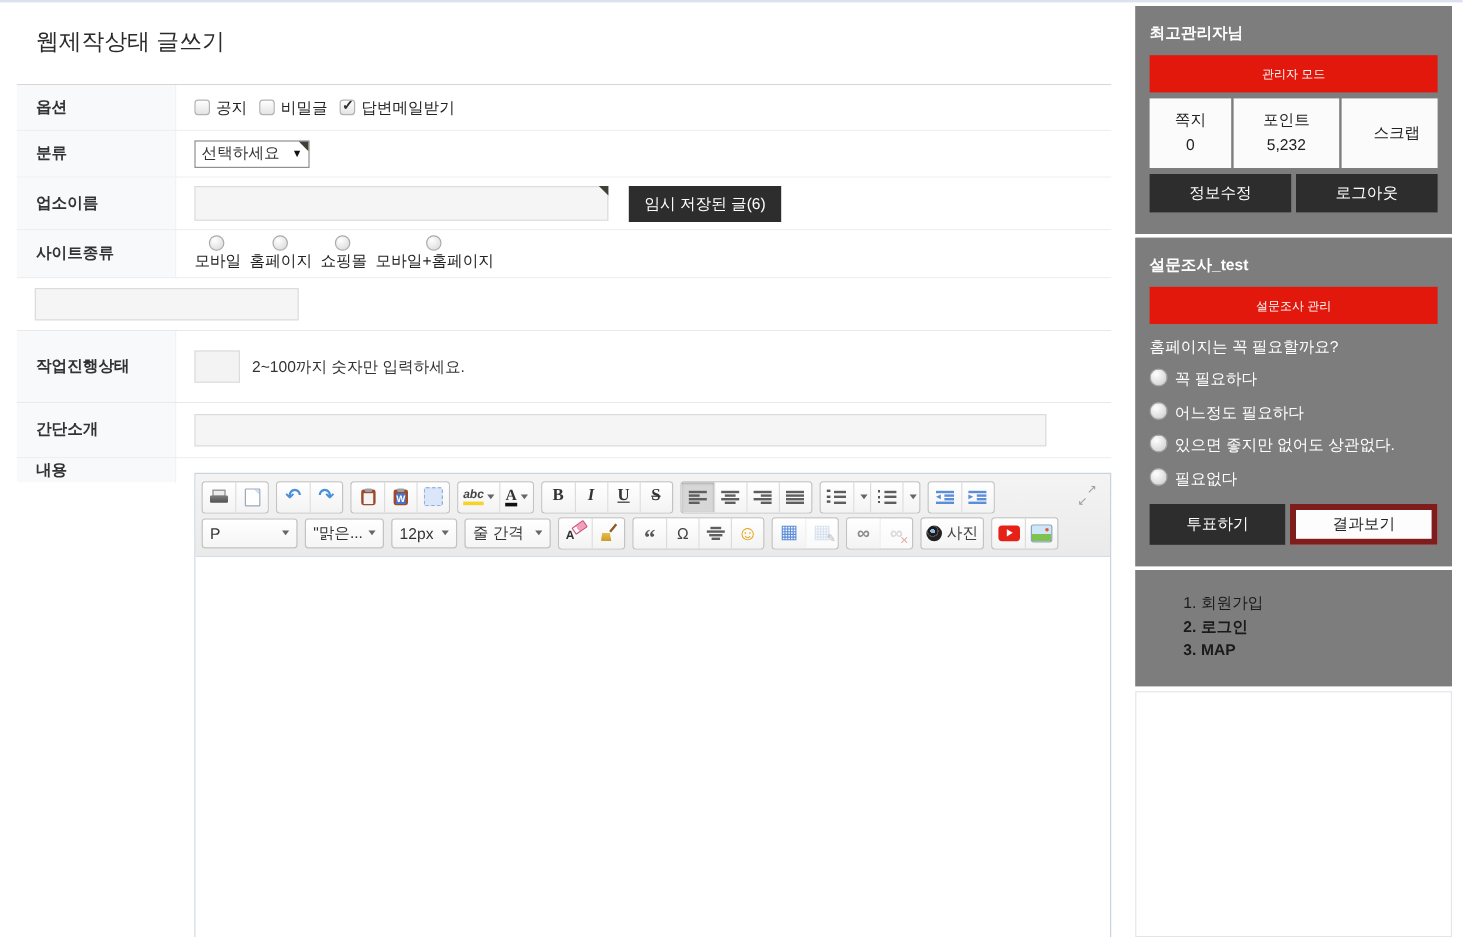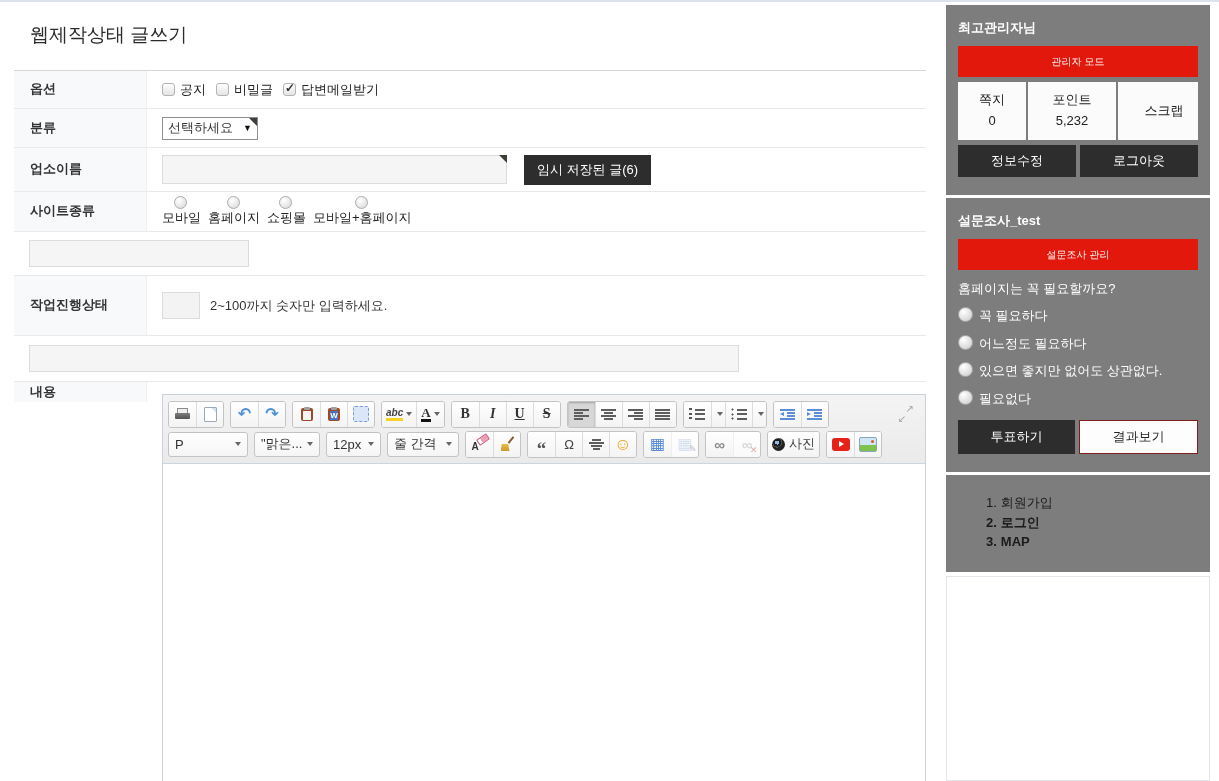--- a/index.html
+++ b/index.html
@@ -157,21 +157,21 @@
   .sblock + .sblock{margin-top:3px;}
   .sb-title{color:#fff;font-weight:bold;font-size:13px;}
   .redbtn{display:block;width:100%;height:31px;background:#e2180d;color:#fff;border:none;
     font-size:10px;font-family:inherit;cursor:pointer;margin-top:9px;}
   .stats{display:flex;gap:2px;margin-top:5px;}
   .statbox{background:#fbfbfb;color:#222;display:flex;flex-direction:column;align-items:center;
     justify-content:center;height:58px;line-height:1.6;cursor:pointer;}
   .st1{flex:0 0 68px;}.st2{flex:1;}.st3{flex:0 0 68px;padding-left:12px;}
   .sb-btnrow{display:flex;gap:4px;margin-top:5px;}
   .sb-btnrow .darkbtn{flex:1;height:32px;}
-  .whitebtn{flex:1;height:32px;background:#fdfdfd;color:#222;border:1px solid #7f1d1d;
+  .whitebtn{flex:1;height:32px;background:#fdfdfd;color:#222;border:5px solid #7f1d1d;
     font-size:13px;font-family:inherit;cursor:pointer;}
   .pollq{color:#fff;margin:10px 0 4px 0;line-height:1.4;}
   .popt{color:#fff;margin:8px 0;line-height:1.5;cursor:pointer;}
   .pradio{display:inline-block;width:13px;height:13px;border-radius:50%;margin-right:6px;vertical-align:-2px;
     background:radial-gradient(circle at 35% 30%,#fff,#c9c9c9);border:1px solid #a9a9a9;}
   .pollbtns{display:flex;gap:4px;margin-top:12px;}
   .menu{list-style:none;margin:0;padding:8px 0 10px 28px;color:#1a1a1a;line-height:1.5;}
   .menu li{cursor:pointer;}
   .menu .b{font-weight:bold;}
   .menu .num{margin-right:4px;}
@@ -267,20 +267,23 @@
       <div class="fth">
           <span>작업진행상태</span>
         </div>
       <div class="ftd">
         <input class="tinput in-small" style="">
         <span class="hint">2~100까지 숫자만 입력하세요.</span>
       </div>
     </div>
 
     <div class="frow h45">
+      <div class="fth">
+          <span>간단소개</span>
+        </div>
       <div class="ftd">
         <input class="tinput in-short" style="">
       </div>
     </div>
 
 
     <div class="frow row-content" style="border-bottom:none;">
       <div class="fth">
           <span>내용</span>
         </div>

